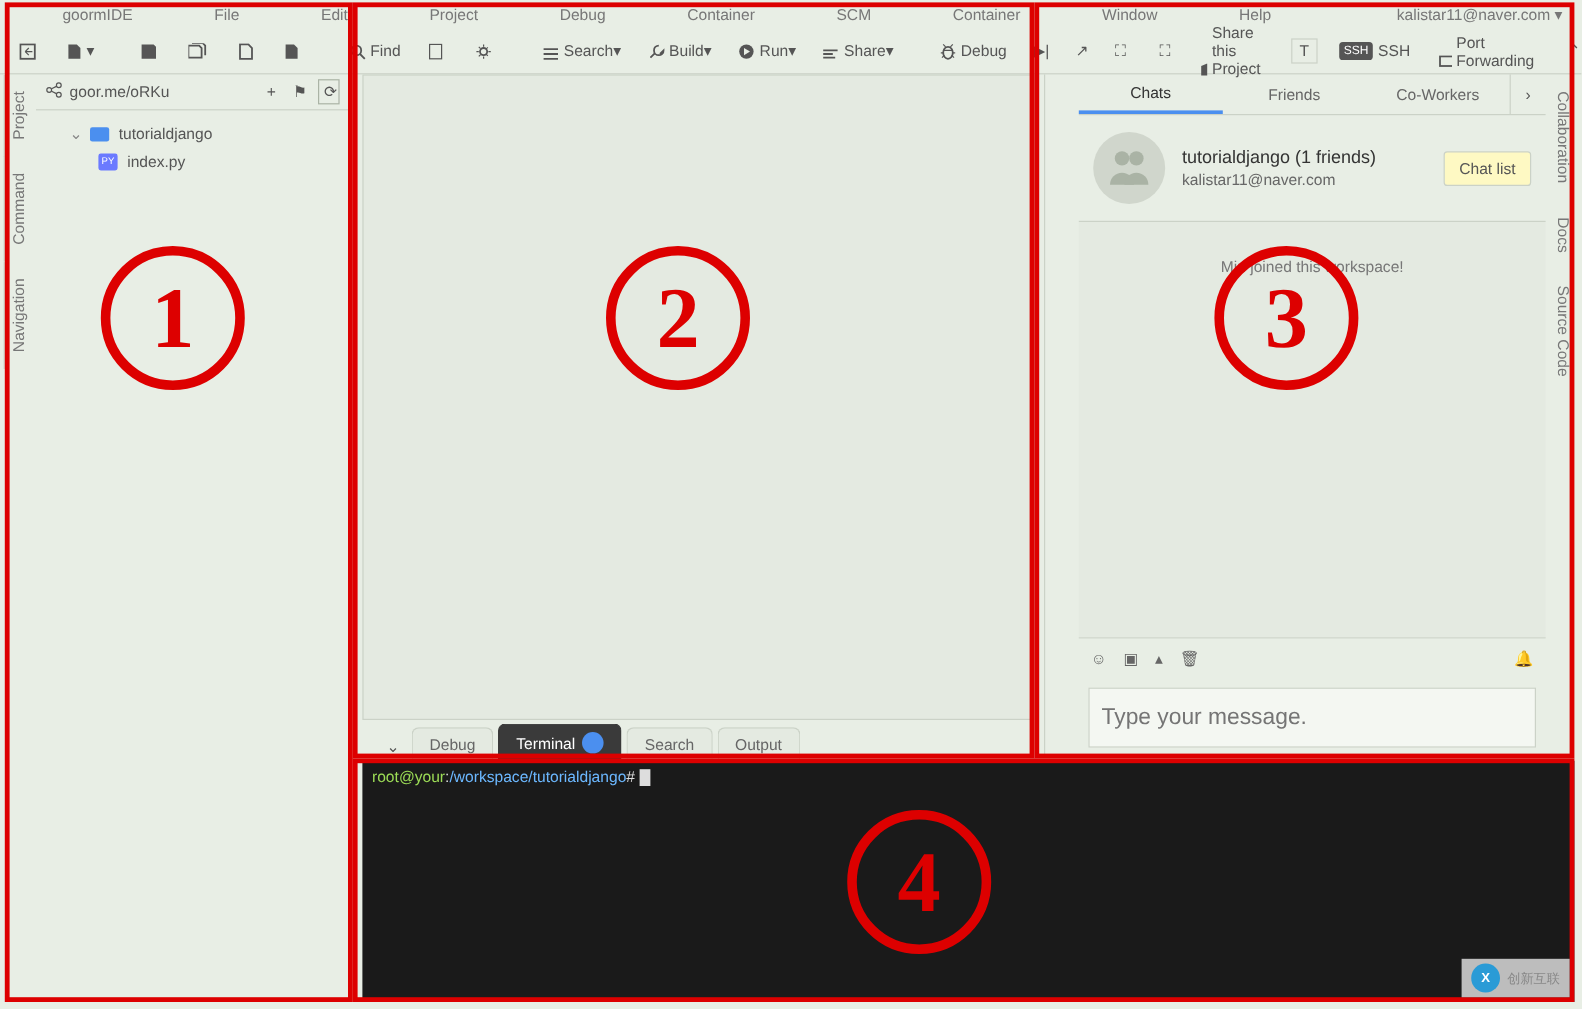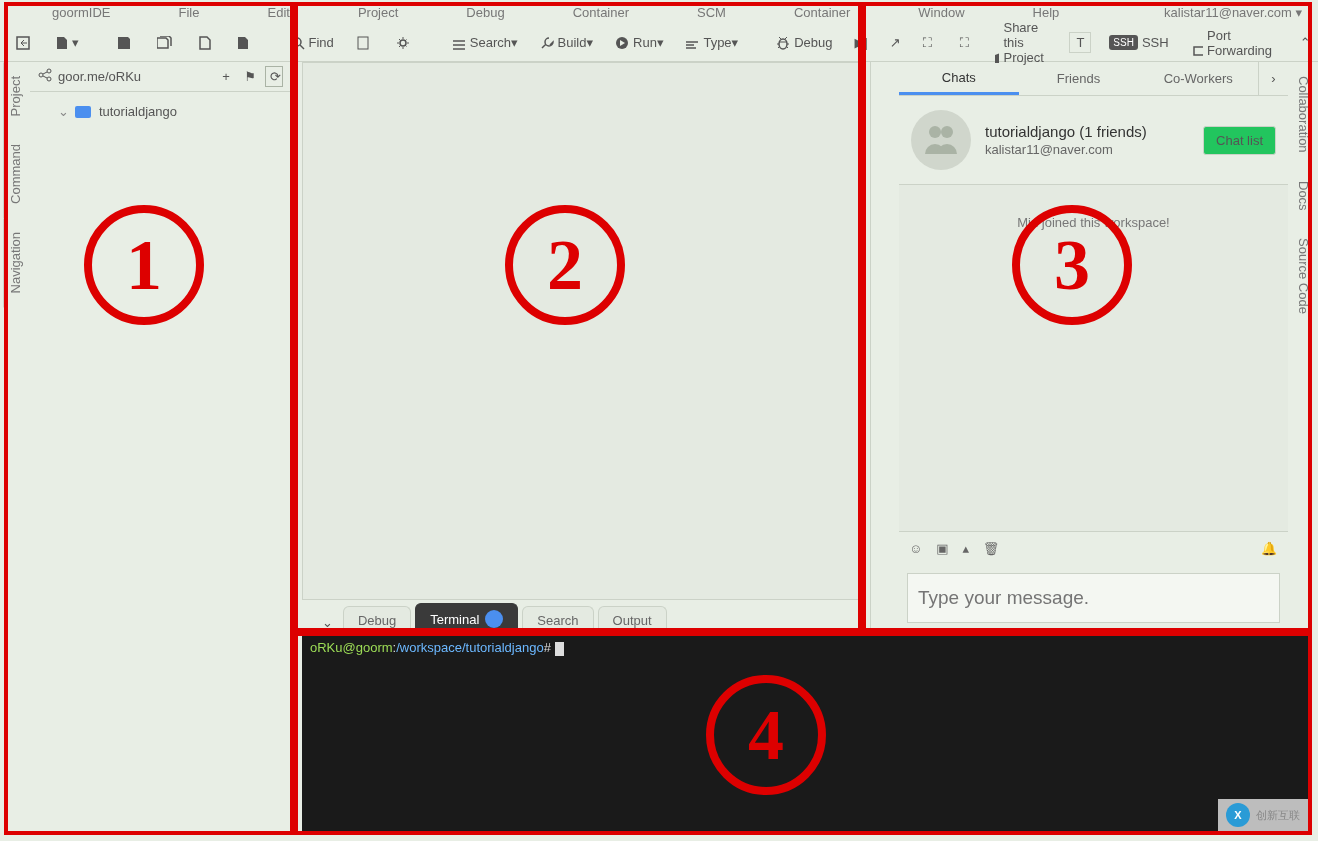--- a/index.html
+++ b/index.html
@@ -56,21 +56,21 @@
 .collab-tabs .ctab { flex: 1; display: flex; align-items: center; justify-content: center; cursor: pointer; color: #666; }
 .collab-tabs .ctab.active { border-bottom: 3px solid #4b8fef; color: #333; }
 .collab-tabs .arrow { width: 30px; display: flex; align-items: center; justify-content: center; cursor: pointer; border-left: 1px solid #cbd2c7; }
 
 .chat-header { display: flex; align-items: center; padding: 14px 12px; border-bottom: 1px solid #cbd2c7; }
 .avatar { width: 60px; height: 60px; border-radius: 50%; background: #d0d6cc; display: flex; align-items: center; justify-content: center; margin-right: 14px; }
 .avatar svg { fill: #aab3a5; }
 .chat-user-info { flex: 1; }
 .chat-user-name { font-weight: normal; font-size: 15px; color: #333; }
 .chat-user-email { font-size: 13px; color: #666; margin-top: 2px; }
-.chat-list-btn { border: 1px solid #cbd2c7; padding: 6px 12px; border-radius: 3px; cursor: pointer; background: #22c55e; color: #555; }
+.chat-list-btn { border: 1px solid #cbd2c7; padding: 6px 12px; border-radius: 3px; cursor: pointer; background: #fef9c3; color: #555; }
 
 .chat-body { flex: 1; background: #e4eae1; position: relative; }
 .chat-body .sys-msg { position: absolute; top: 30px; left: 0; right: 0; text-align: center; color: #777; font-size: 13px; }
 
 .chat-toolbar { height: 34px; display: flex; align-items: center; padding: 0 10px; border-top: 1px solid #cbd2c7; }
 .chat-toolbar .ct-icon { margin-right: 14px; cursor: pointer; color: #666; }
 .chat-toolbar .ct-bell { margin-left: auto; cursor: pointer; color: #666; }
 
 .chat-input { height: 50px; border: 1px solid #cbd2c7; margin: 8px; background: #f4f7f2; }
 .chat-input input { width: 100%; height: 100%; border: none; background: transparent; padding: 0 10px; font-size: 19px; color: #888; outline: none; }
@@ -151,21 +151,21 @@
       </svg><span>Search</span> ▾</span>
   <span class="tb-btn"><svg width="14" height="14">
         <path d="M9 2 a4 4 0 1 0 4 4 l-3 3 M2 12 l4 -4" fill="none" stroke="#555" stroke-width="1.5"></path>
       </svg><span>Build</span> ▾</span>
   <span class="tb-btn"><svg width="14" height="14">
         <circle cx="7" cy="7" r="6" fill="#555"></circle>
         <path d="M5 4 l5 3 l-5 3 z" fill="#e8eee5"></path>
       </svg><span>Run</span> ▾</span>
   <span class="tb-btn"><svg width="14" height="10">
         <path d="M1 2 h12 M1 5 h8 M1 8 h10" stroke="#555" stroke-width="1.5"></path>
-      </svg><span>Type</span> ▾</span>
+      </svg><span>Share</span> ▾</span>
   <div class="divider"></div>
   <span class="tb-btn">
       <svg width="14" height="14">
         <ellipse cx="7" cy="8" rx="4" ry="5" fill="none" stroke="#555" stroke-width="1.5"></ellipse>
         <path d="M3 6 h8 M1 8 h2 M11 8 h2 M2 12 l2 -2 M12 12 l-2 -2 M5 3 l-2 -2 M9 3 l2 -2" stroke="#555"></path>
       </svg>
       <span>Debug</span>
     </span>
   <span class="tb-btn">▶|</span>
   <span class="tb-btn">↗</span>
@@ -219,38 +219,43 @@
     <span class="hdr-icon">⚑</span>
     <span class="hdr-icon refresh-box">⟳</span>
   </div>
   <div class="tree">
     <div class="tree-row">
       <span class="indent1"></span>
       <span style="margin-right:6px;color:#888;">⌄</span>
       <span class="folder-icon"></span>
       <span>tutorialdjango</span>
     </div>
+    <div class="tree-row">
+      <span class="indent2"></span>
+      <span class="py-icon">PY</span>
+      <span>index.py</span>
+    </div>
   </div>
 </div>
 
 <div class="editor-area"></div>
 
 <div class="bottom-tabs">
   <span class="chev">⌄</span>
   <div class="btab">Debug</div>
   <div class="btab active">
       <span>Terminal</span>
       <span class="term-badge"></span>
     </div>
   <div class="btab">Search</div>
   <div class="btab">Output</div>
 </div>
 
 <div class="terminal">
-  <span class="prompt-user">oRKu@goorm</span><span>:</span><span class="prompt-path">/workspace/tutorialdjango</span><span>#</span><span class="cursor"></span>
+  <span class="prompt-user">root@your</span><span>:</span><span class="prompt-path">/workspace/tutorialdjango</span><span>#</span><span class="cursor"></span>
 </div>
 
 <div class="collab-panel">
   <div class="collab-tabs">
     <div class="ctab active">Chats</div>
     <div class="ctab">Friends</div>
     <div class="ctab">Co-Workers</div>
     <div class="arrow">›</div>
   </div>
   <div class="chat-header">

